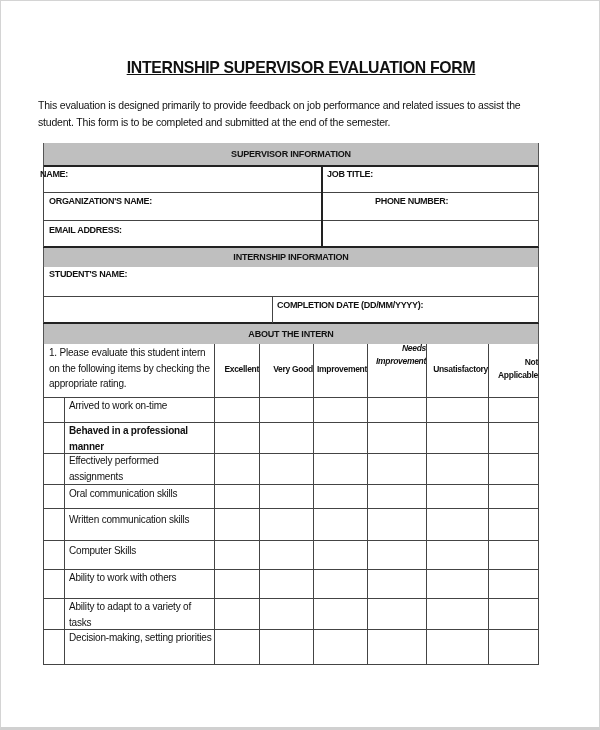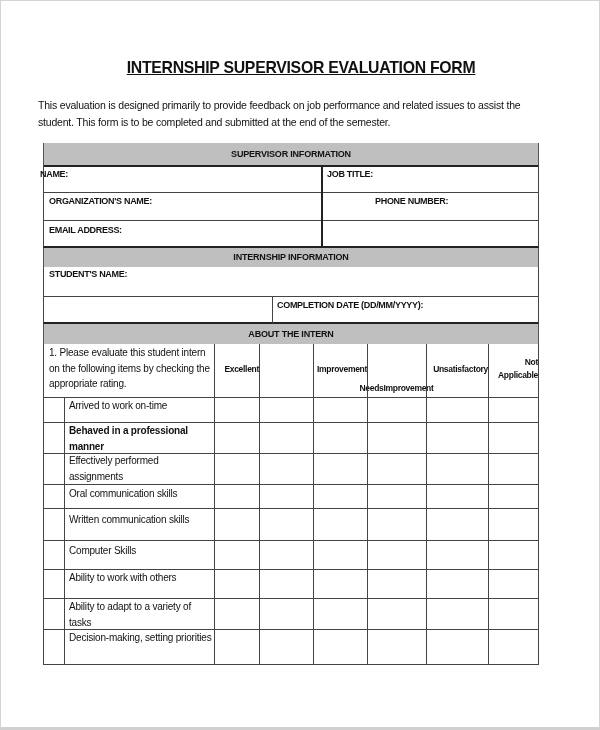--- a/index.html
+++ b/index.html
@@ -95,25 +95,29 @@
   </div>
 
   <div class="band" style="left:42px; top:323px; width:496px; height:20px; line-height:20px;">ABOUT THE INTERN</div>
 
   <div class="prompt">1.  Please evaluate this student intern on the following items by checking the appropriate rating.</div>
 
   <div class="col-head" style="left:213px; top:343px; width:45px; height:53px; flex-direction:column;">
     <span></span>
     <span>Excellent</span>
   </div>
+  <div class="col-head" style="left:258px; top:343px; width:54px; height:53px; flex-direction:column;">
+    <span></span>
+    <span>Very Good</span>
+  </div>
   <div class="col-head" style="left:312px; top:343px; width:54px; height:53px; flex-direction:column;">
     <span></span>
     <span>Improvement</span>
   </div>
-  <div class="col-head" style="left:366px; top:344px; width:59px; height:53px; flex-direction:row;">
+  <div class="col-head" style="left:366px; top:329px; width:59px; height:53px; flex-direction:column;font-style:italic;">
     <span>Needs</span>
     <span>Improvement</span>
   </div>
   <div class="col-head" style="left:425px; top:343px; width:62px; height:53px; flex-direction:column;">
     <span></span>
     <span>Unsatisfactory</span>
   </div>
   <div class="col-head" style="left:487px; top:343px; width:50px; height:53px; flex-direction:column;">
     <span>Not</span>
     <span>Applicable</span>

